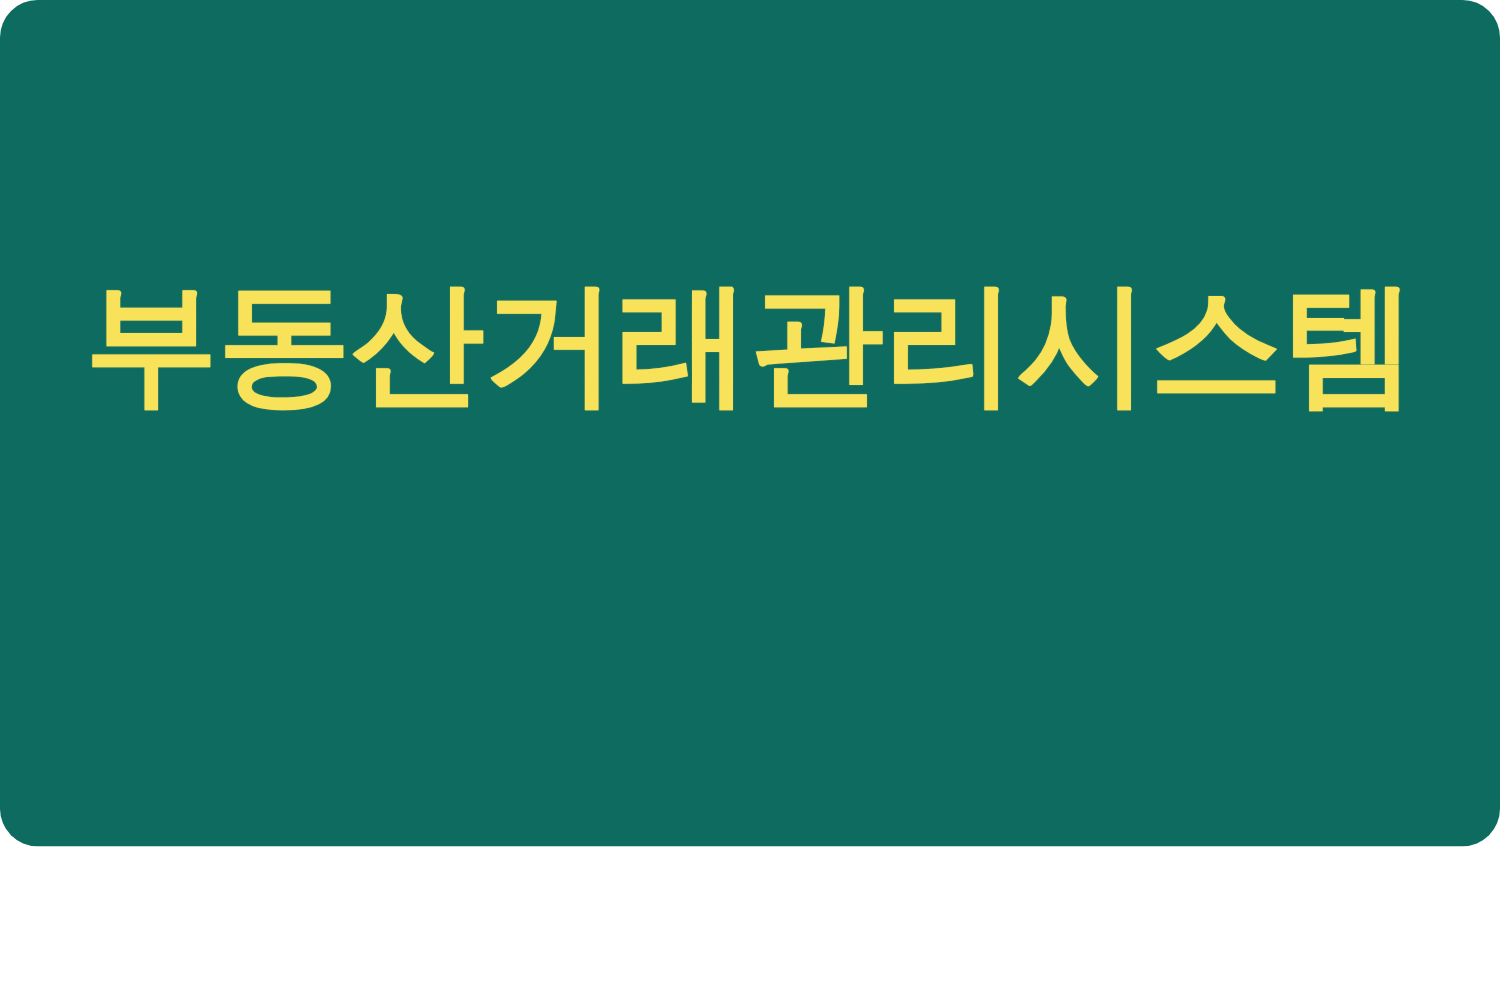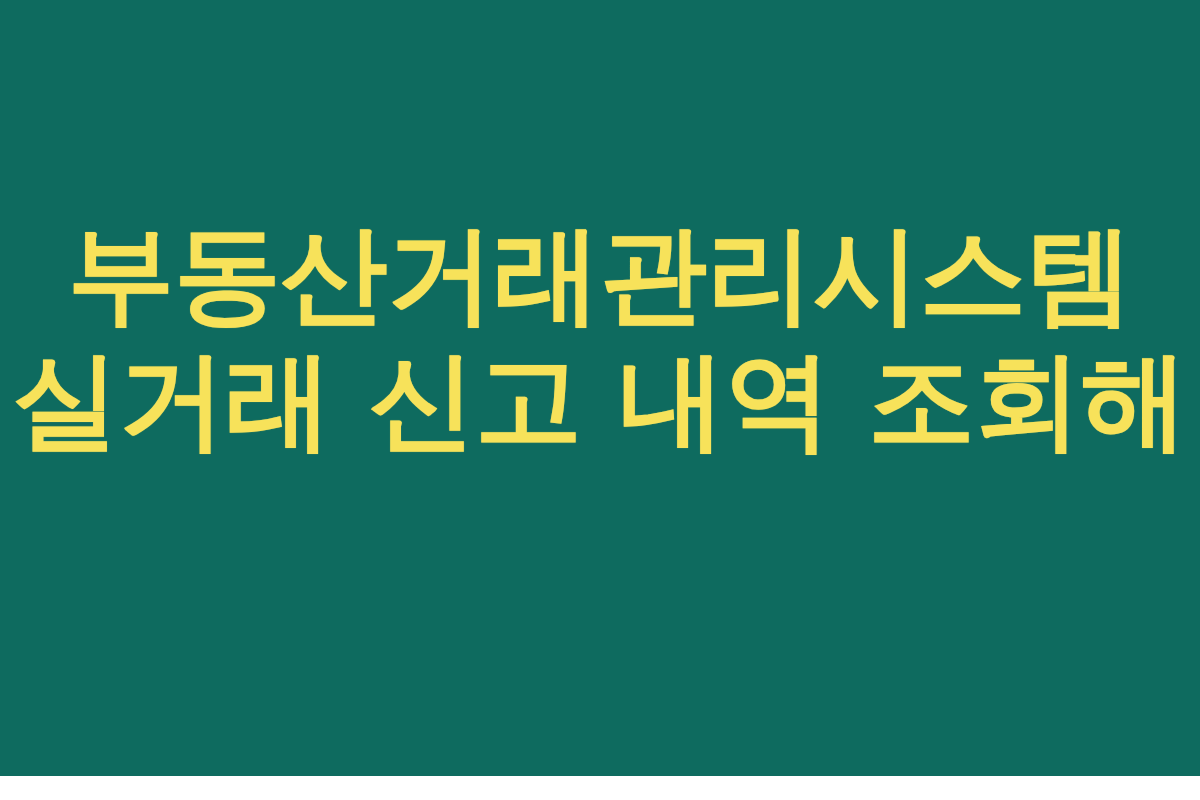--- a/index.html
+++ b/index.html
@@ -10,28 +10,29 @@
   body {
     width: 1200px;
     height: 800px;
     overflow: hidden;
     font-family: "DejaVu Sans", sans-serif;
   }
 
   #banner {
     position: relative;
     width: 1200px;
-    height: 776px;
+    height: 677px;
     box-sizing: border-box;
     display: flex;
     flex-direction: column;
     align-items: center;
     justify-content: center;
     background: #0E6B5F;
     overflow: hidden;
+    border-radius: 30px;
   }
 
   #title-block {
     position: absolute;
     left: 0;
     top: 0;
     width: 1200px;
     
     padding-top: 212px;
     box-sizing: border-box;
@@ -61,16 +62,15 @@
   .title-line.line-2 { font-size: 107px; }
   .title-line.line-3 { font-size: 107px; }
 </style>
 </head>
 <body>
 
 <div id="banner" style="background: rgb(14, 107, 95);">
 
   <div id="title-block" style="text-align: center;">
     <span class="title-line line-1" style="color: rgb(247, 226, 90);">부동산거래관리시스템</span>
-    <span class="title-line line-2" style="color: rgb(247, 226, 90);">실거래 신고 내역 조회해</span>
   </div>
 
 </div>
 
 </body></html>

